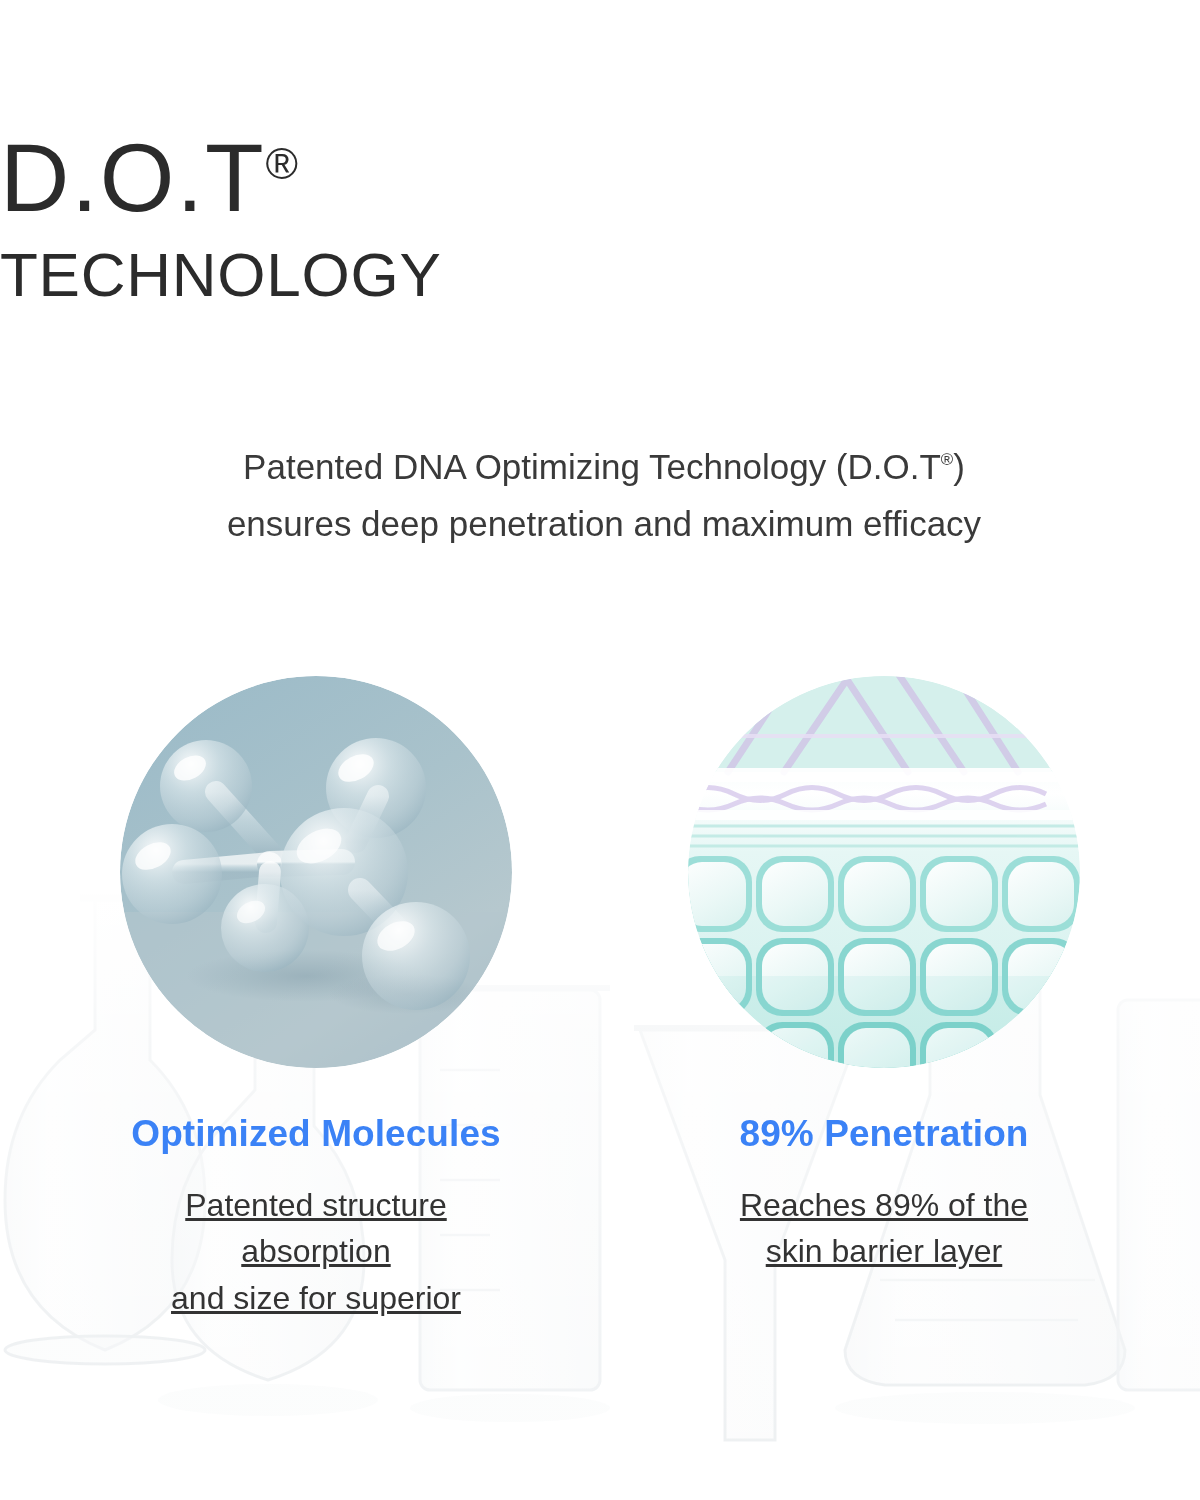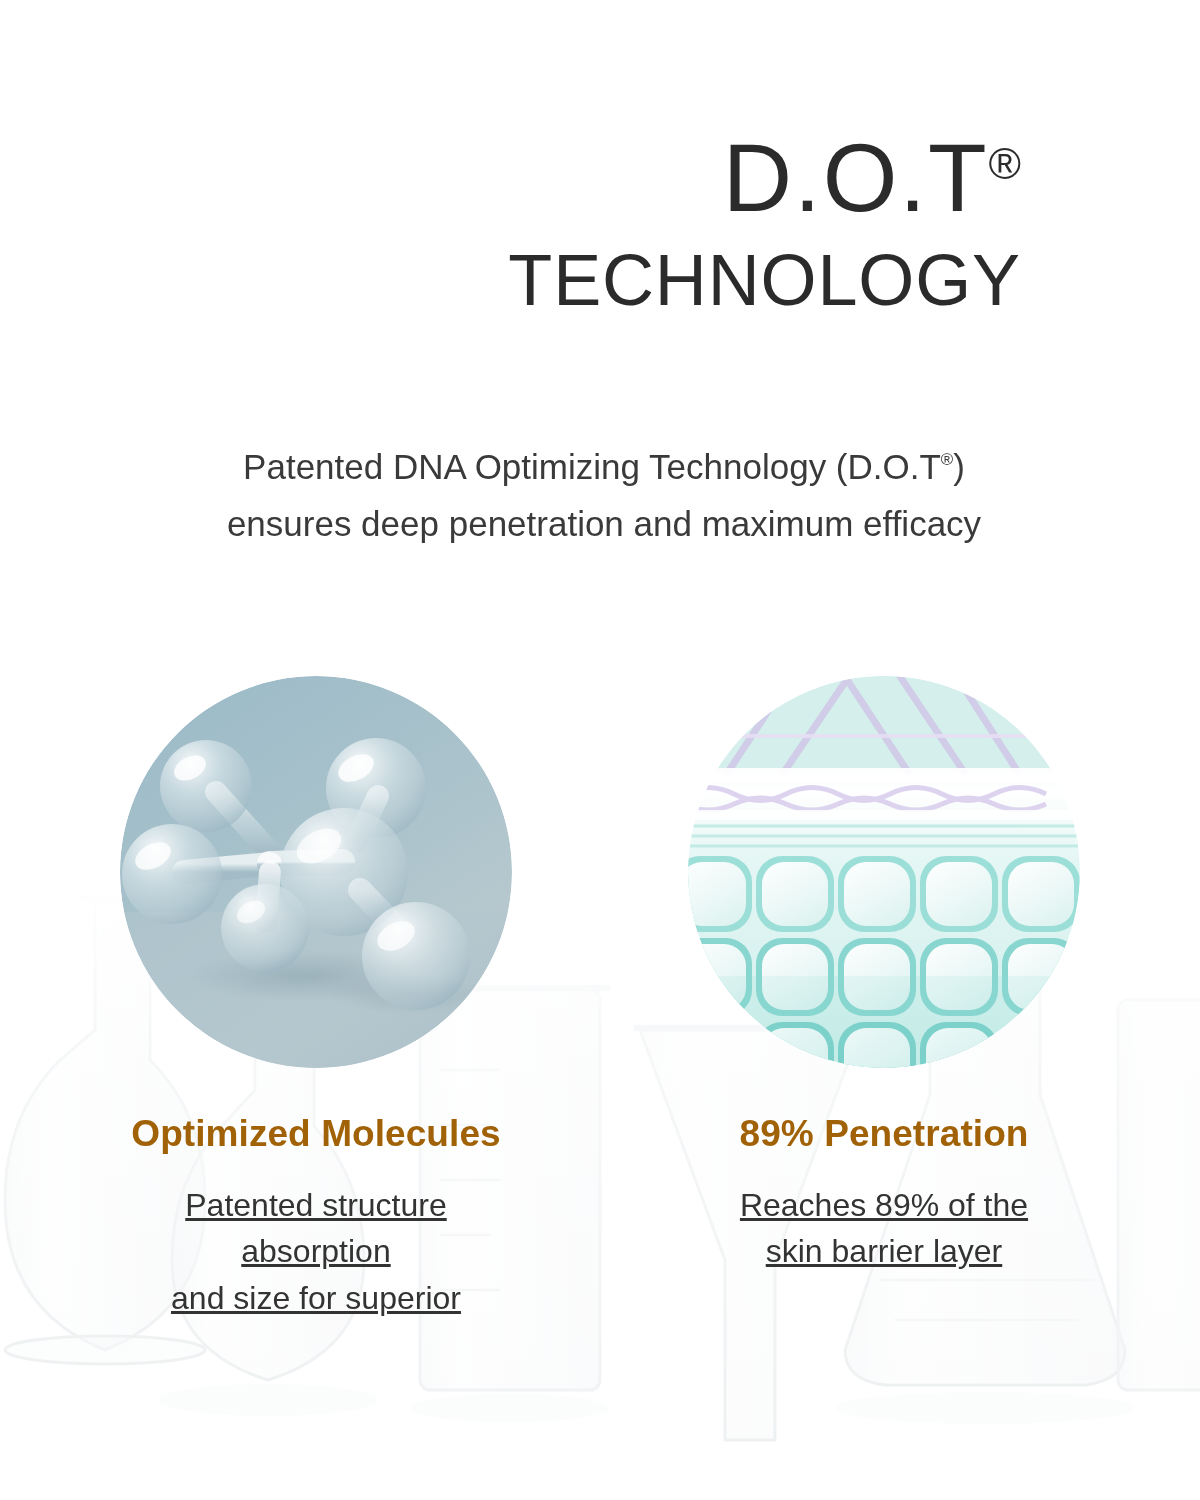--- a/index.html
+++ b/index.html
@@ -33,35 +33,35 @@
     pointer-events: none;
   }
   .bg-lab svg { display: block; }
 
   
   .headline {
     position: absolute;
     left: 0;
     top: 92px;
     width: 1021px;
-    text-align: right;
+    text-align: left;
     color: #2b2b2b;
     font-weight: 300;
     letter-spacing: 0.012em;
     line-height: 1.16;
     margin-top: 30px;
   }
   .headline .line1 {
     display: block;
     font-size: 96px;
     letter-spacing: 0.02em;
   }
   .headline .line2 {
     display: block;
-    font-size: 72px;
+    font-size: 62px;
     letter-spacing: 0.012em;
     margin-top: 6px;
   }
   .headline .reg-mark {
     font-size: 0.46em;
     vertical-align: 0.72em;
     letter-spacing: 0;
   }
 
   
@@ -106,21 +106,21 @@
     border-radius: 50%;
     overflow: hidden;
     position: relative;
   }
   .circle-wrap svg { display: block; }
 
   .feature-title {
     margin-top: 44px;
     font-size: 37px;
     font-weight: 700;
-    color: #a16207;
+    color: #3b82f6;
     letter-spacing: 0.002em;
     text-align: center;
     line-height: 1.2;
   }
   .feature-body {
     margin-top: 26px;
     font-size: 32px;
     font-weight: 400;
     color: #333333;
     text-align: center;

